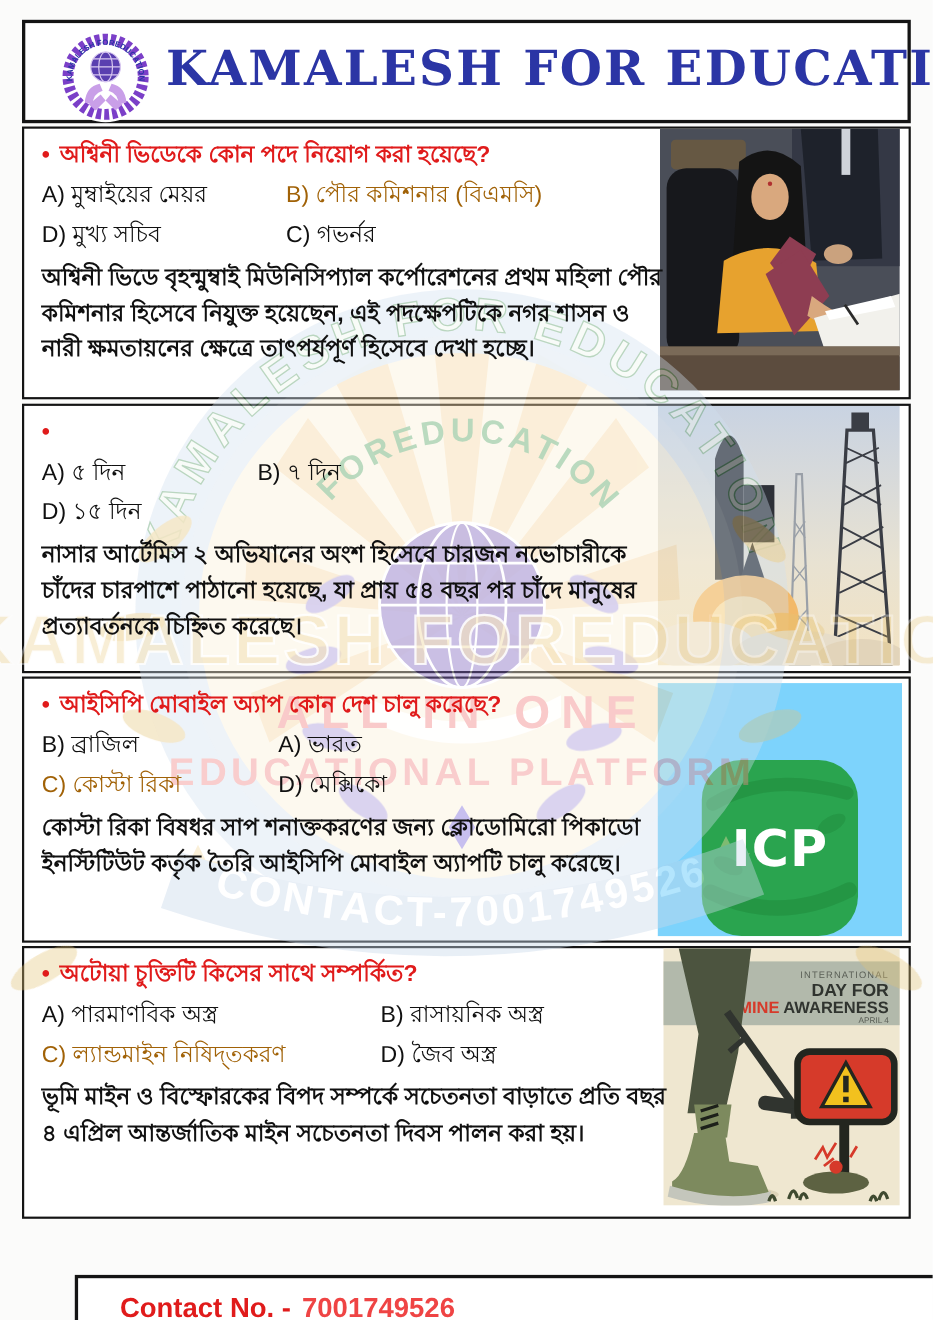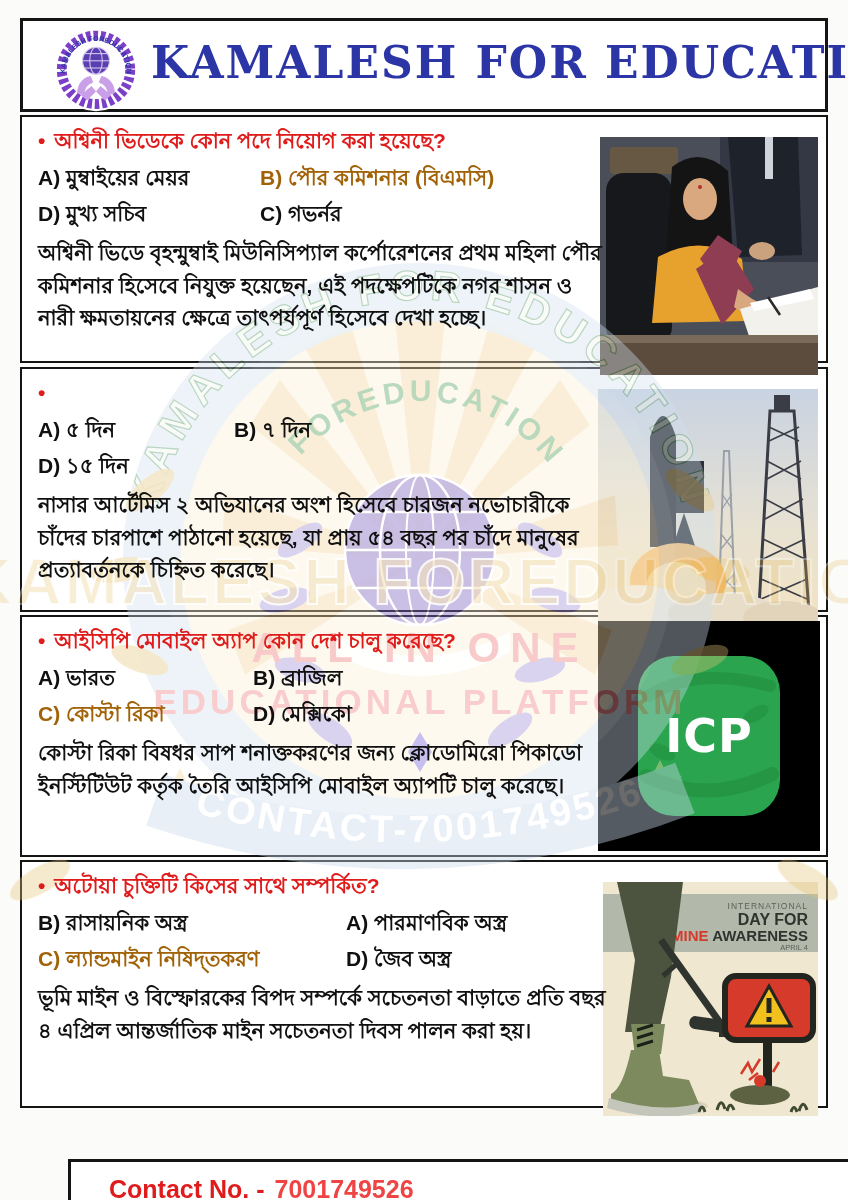--- a/index.html
+++ b/index.html
@@ -18,27 +18,27 @@
   .logo { position:absolute; left:28px; top:2px; }
   .brand-title { position:absolute; left:128px; top:50%; transform:translateY(-54%);
     font-family:"DejaVu Serif","Liberation Serif",serif; font-weight:bold;
     font-size:44px; letter-spacing:2px; color:#2b35a5; white-space:nowrap; }
 
   
   .q-content { position:relative; z-index:3; padding:10px 12px 0 16px; width:578px; }
   .q-title { display:flex; gap:9px; align-items:flex-start; color:#e01b1b; font-weight:700; font-size:21px; line-height:1.35; }
   .bullet { font-size:21px; line-height:1.35; }
   .opts { display:grid; grid-template-columns:var(--col,222px) 1fr; row-gap:7px; margin-top:9px;
-    font-size:21px; font-weight:700; color:#101010; line-height:1.35; }
+    font-size:21px; font-weight:400; color:#101010; line-height:1.35; }
   .opt.correct { color:#a16207; }
   .expl { margin-top:9px; font-size:21px; font-weight:700; color:#101010; line-height:1.55; width:565px; }
   .q4 .expl { width:575px; }
 
-  .q-image { position:absolute; z-index:1; top:20px; right:8px; }
-  .q3 .q-image { top:4px; right:6px; width:222px; height:230px; background:#000000; display:flex; align-items:center; justify-content:center; }
+  .q-image { position:absolute; z-index:1; top:0; right:8px; }
+  .q3 .q-image { top:4px; right:6px; width:222px; height:230px; background:#7dd3fc; display:flex; align-items:flex-end; justify-content:center; }
   .icp-badge { position:relative; width:142px; height:160px; background:#2aa44f; border-radius:36px;
     display:flex; align-items:center; justify-content:center; }
   .icp-badge svg.leafdeco { position:absolute; inset:0; }
   .icp-label { position:relative; color:#ffffff; font-weight:800; font-size:46px; letter-spacing:1px; font-family:"DejaVu Sans",sans-serif; }
 
   
   .footer-inner { position:relative; z-index:3; display:flex; gap:10px; align-items:center; height:100%; padding-left:38px;
     font-size:25px; font-weight:bold; }
   .footer-label { color:#e01b1b; }
   .footer-number { color:#ef4444; }
@@ -169,22 +169,22 @@
         </svg>
         <span class="icp-label">ICP</span>
       </div>
     </span>
     <div class="q-content">
       <div class="q-title">
         <span class="bullet">•</span>
         <span>আইসিপি মোবাইল অ্যাপ কোন দেশ চালু করেছে?</span>
       </div>
       <div class="opts" style="--col:215px">
+        <div class="opt"><span>B)</span> <span>ব্রাজিল</span></div>
         <div class="opt"><span>A)</span> <span>ভারত</span></div>
-        <div class="opt"><span>B)</span> <span>ব্রাজিল</span></div>
         <div class="opt correct"><span>C)</span> <span>কোস্টা রিকা</span></div>
         <div class="opt"><span>D)</span> <span>মেক্সিকো</span></div>
       </div>
       <div class="expl">কোস্টা রিকা বিষধর সাপ শনাক্তকরণের জন্য ক্লোডোমিরো পিকাডো ইনস্টিটিউট কর্তৃক তৈরি আইসিপি মোবাইল অ্যাপটি চালু করেছে।</div>
     </div>
   </div>
 
   <div class="card q4">
     <span class="q-image">
       <svg viewBox="0 0 215 234" width="215" height="234">
@@ -217,22 +217,22 @@
         <circle cx="157" cy="199" r="6" fill="#d63a2a"></circle>
         <path d="M114,228 q4,-14 8,-1 M124,229 q3,-11 7,-1 M196,229 q4,-13 8,-1 M188,230 q3,-9 6,0 M96,230 q3,-10 6,0" fill="none" stroke="#3f4a30" stroke-width="3"></path>
       </svg>
     </span>
     <div class="q-content">
       <div class="q-title">
         <span class="bullet">•</span>
         <span>অটোয়া চুক্তিটি কিসের সাথে সম্পর্কিত?</span>
       </div>
       <div class="opts" style="--col:308px">
+        <div class="opt"><span>A)</span> <span>পারমাণবিক অস্ত্র</span></div>
         <div class="opt"><span>B)</span> <span>রাসায়নিক অস্ত্র</span></div>
-        <div class="opt"><span>A)</span> <span>পারমাণবিক অস্ত্র</span></div>
         <div class="opt correct"><span>C)</span> <span>ল্যান্ডমাইন নিষিদ্তকরণ</span></div>
         <div class="opt"><span>D)</span> <span>জৈব অস্ত্র</span></div>
       </div>
       <div class="expl">ভূমি মাইন ও বিস্ফোরকের বিপদ সম্পর্কে সচেতনতা বাড়াতে প্রতি বছর ৪ এপ্রিল আন্তর্জাতিক মাইন সচেতনতা দিবস পালন করা হয়।</div>
     </div>
   </div>
 
   <div class="card footer-card">
     <div class="footer-inner">
       <span class="footer-label">Contact No. -</span>

